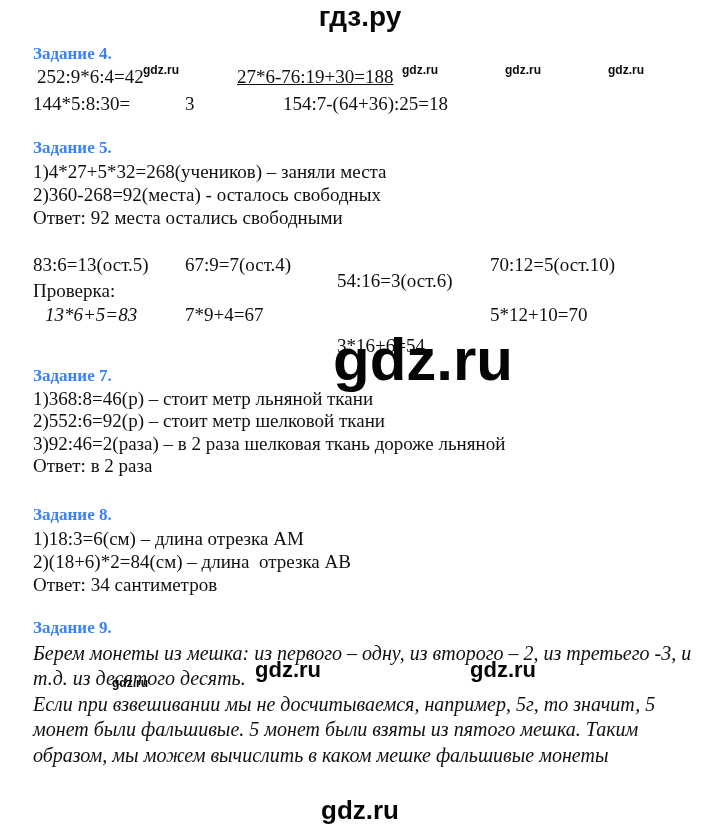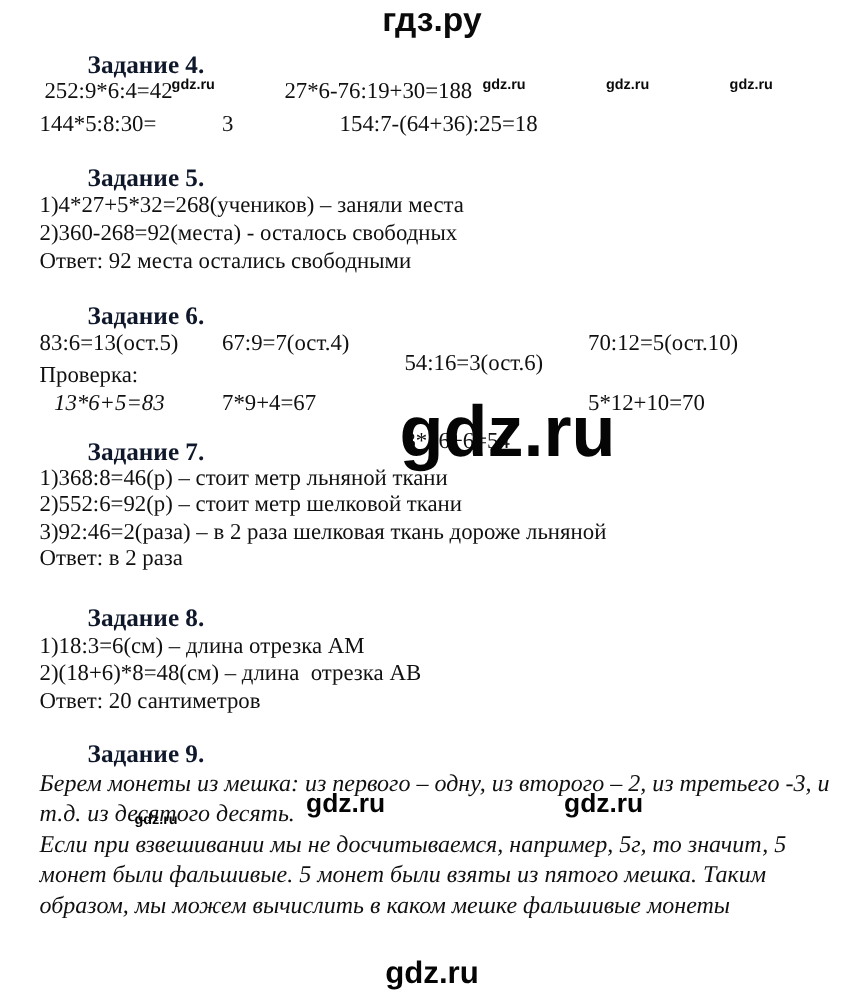--- a/index.html
+++ b/index.html
@@ -15,23 +15,22 @@
   .site-header {
     position:absolute; top:2px; left:0; width:720px;
     text-align:center;
     font-family:"Liberation Sans", sans-serif;
     font-weight:bold; font-size:28px; line-height:30px;
     color:#0a0a0a;
   }
 
   .task { position:absolute; left:33px; }
   .task-title {
-    font-weight:bold; font-size:21px; line-height:20px;
-    color:#0f172a;
-    margin-left:40px;
+    font-weight:bold; font-size:17px; line-height:20px;
+    color:#3b82f6;
   }
   .lines { font-size:19px; }
   .line { line-height:23px; white-space:pre-wrap; }
 
   
   .eqrow { position:relative; height:27px; font-size:19px; }
   .eqrow .eq { position:absolute; top:2px; white-space:nowrap; }
   .wm-sup {
     position:absolute;
     font-family:"Liberation Sans", sans-serif;
@@ -69,41 +68,40 @@
 
 <div class="page">
 
   <div class="site-header">гдз.ру</div>
 
   <section class="task" style="top:44px;">
     <div class="task-title">Задание 4.</div>
     <div class="eqrow" style="width:660px;">
       <span class="eq" style="left:4px;">252:9*6:4=42</span>
       <span class="wm-sup" style="left:110px; top:0;">gdz.ru</span>
-      <span class="eq" style="left:204px;">27*6-76:19+30=188</span>
+      <span class="eq" style="left:204px;text-decoration:underline;">27*6-76:19+30=188</span>
       <span class="wm-sup" style="left:369px; top:0;">gdz.ru</span>
       <span class="wm-sup" style="left:472px; top:0;">gdz.ru</span>
       <span class="wm-sup" style="left:575px; top:0;">gdz.ru</span>
     </div>
     <div class="eqrow" style="width:660px;">
       <span class="eq" style="left:0;">144*5:8:30=</span>
       <span class="eq" style="left:152px;">3</span>
       <span class="eq" style="left:250px;">154:7-(64+36):25=18</span>
     </div>
   </section>
 
   <section class="task lines" style="top:138px;">
     <div class="task-title mb2">Задание 5.</div>
     <div class="line">1)4*27+5*32=268(учеников) – заняли места</div>
     <div class="line">2)360-268=92(места) - осталось свободных</div>
     <div class="line">Ответ: 92 места остались свободными</div>
   </section>
 
   <section class="task" style="top:253px;">
-    <div class="task-title mb2">Задание 6.</div>
     <div class="gridrow" style="width:660px;">
       <span class="cell" style="left:0;">83:6=13(ост.5)</span>
       <span class="cell" style="left:152px;">67:9=7(ост.4)</span>
       <span class="cell" style="left:304px;margin-top:16px;">54:16=3(ост.6)</span>
       <span class="cell" style="left:457px;">70:12=5(ост.10)</span>
     </div>
     <div class="check-label">Проверка:</div>
     <div class="gridrow" style="width:660px;">
       <span class="cell" style="left:12px;font-style:italic;">13*6+5=83</span>
       <span class="cell" style="left:152px;">7*9+4=67</span>
@@ -118,22 +116,22 @@
     <div class="task-title mb2">Задание 7.</div>
     <div class="line" style="line-height:22.3px;">1)368:8=46(р) – стоит метр льняной ткани</div>
     <div class="line" style="line-height:22.3px;">2)552:6=92(р) – стоит метр шелковой ткани</div>
     <div class="line" style="line-height:22.3px;">3)92:46=2(раза) – в 2 раза шелковая ткань дороже льняной</div>
     <div class="line" style="line-height:22.3px;">Ответ: в 2 раза</div>
   </section>
 
   <section class="task lines" style="top:505px;">
     <div class="task-title mb2">Задание 8.</div>
     <div class="line">1)18:3=6(см) – длина отрезка АМ</div>
-    <div class="line">2)(18+6)*8=48(см) – длина  отрезка АВ</div>
-    <div class="line">Ответ: 20 сантиметров</div>
+    <div class="line">2)(18+6)*2=84(см) – длина  отрезка АВ</div>
+    <div class="line">Ответ: 34 сантиметров</div>
   </section>
 
   <section class="task t9" style="top:618px;">
     <div class="task-title mb3">Задание 9.</div>
     <div class="line">Берем монеты из мешка: из первого – одну, из второго – 2, из третьего -3, и</div>
     <div class="line">т.д. из десятого десять.</div>
     <div class="line">Если при взвешивании мы не досчитываемся, например, 5г, то значит, 5</div>
     <div class="line">монет были фальшивые. 5 монет были взяты из пятого мешка. Таким</div>
     <div class="line">образом, мы можем вычислить в каком мешке фальшивые монеты</div>
   </section>

